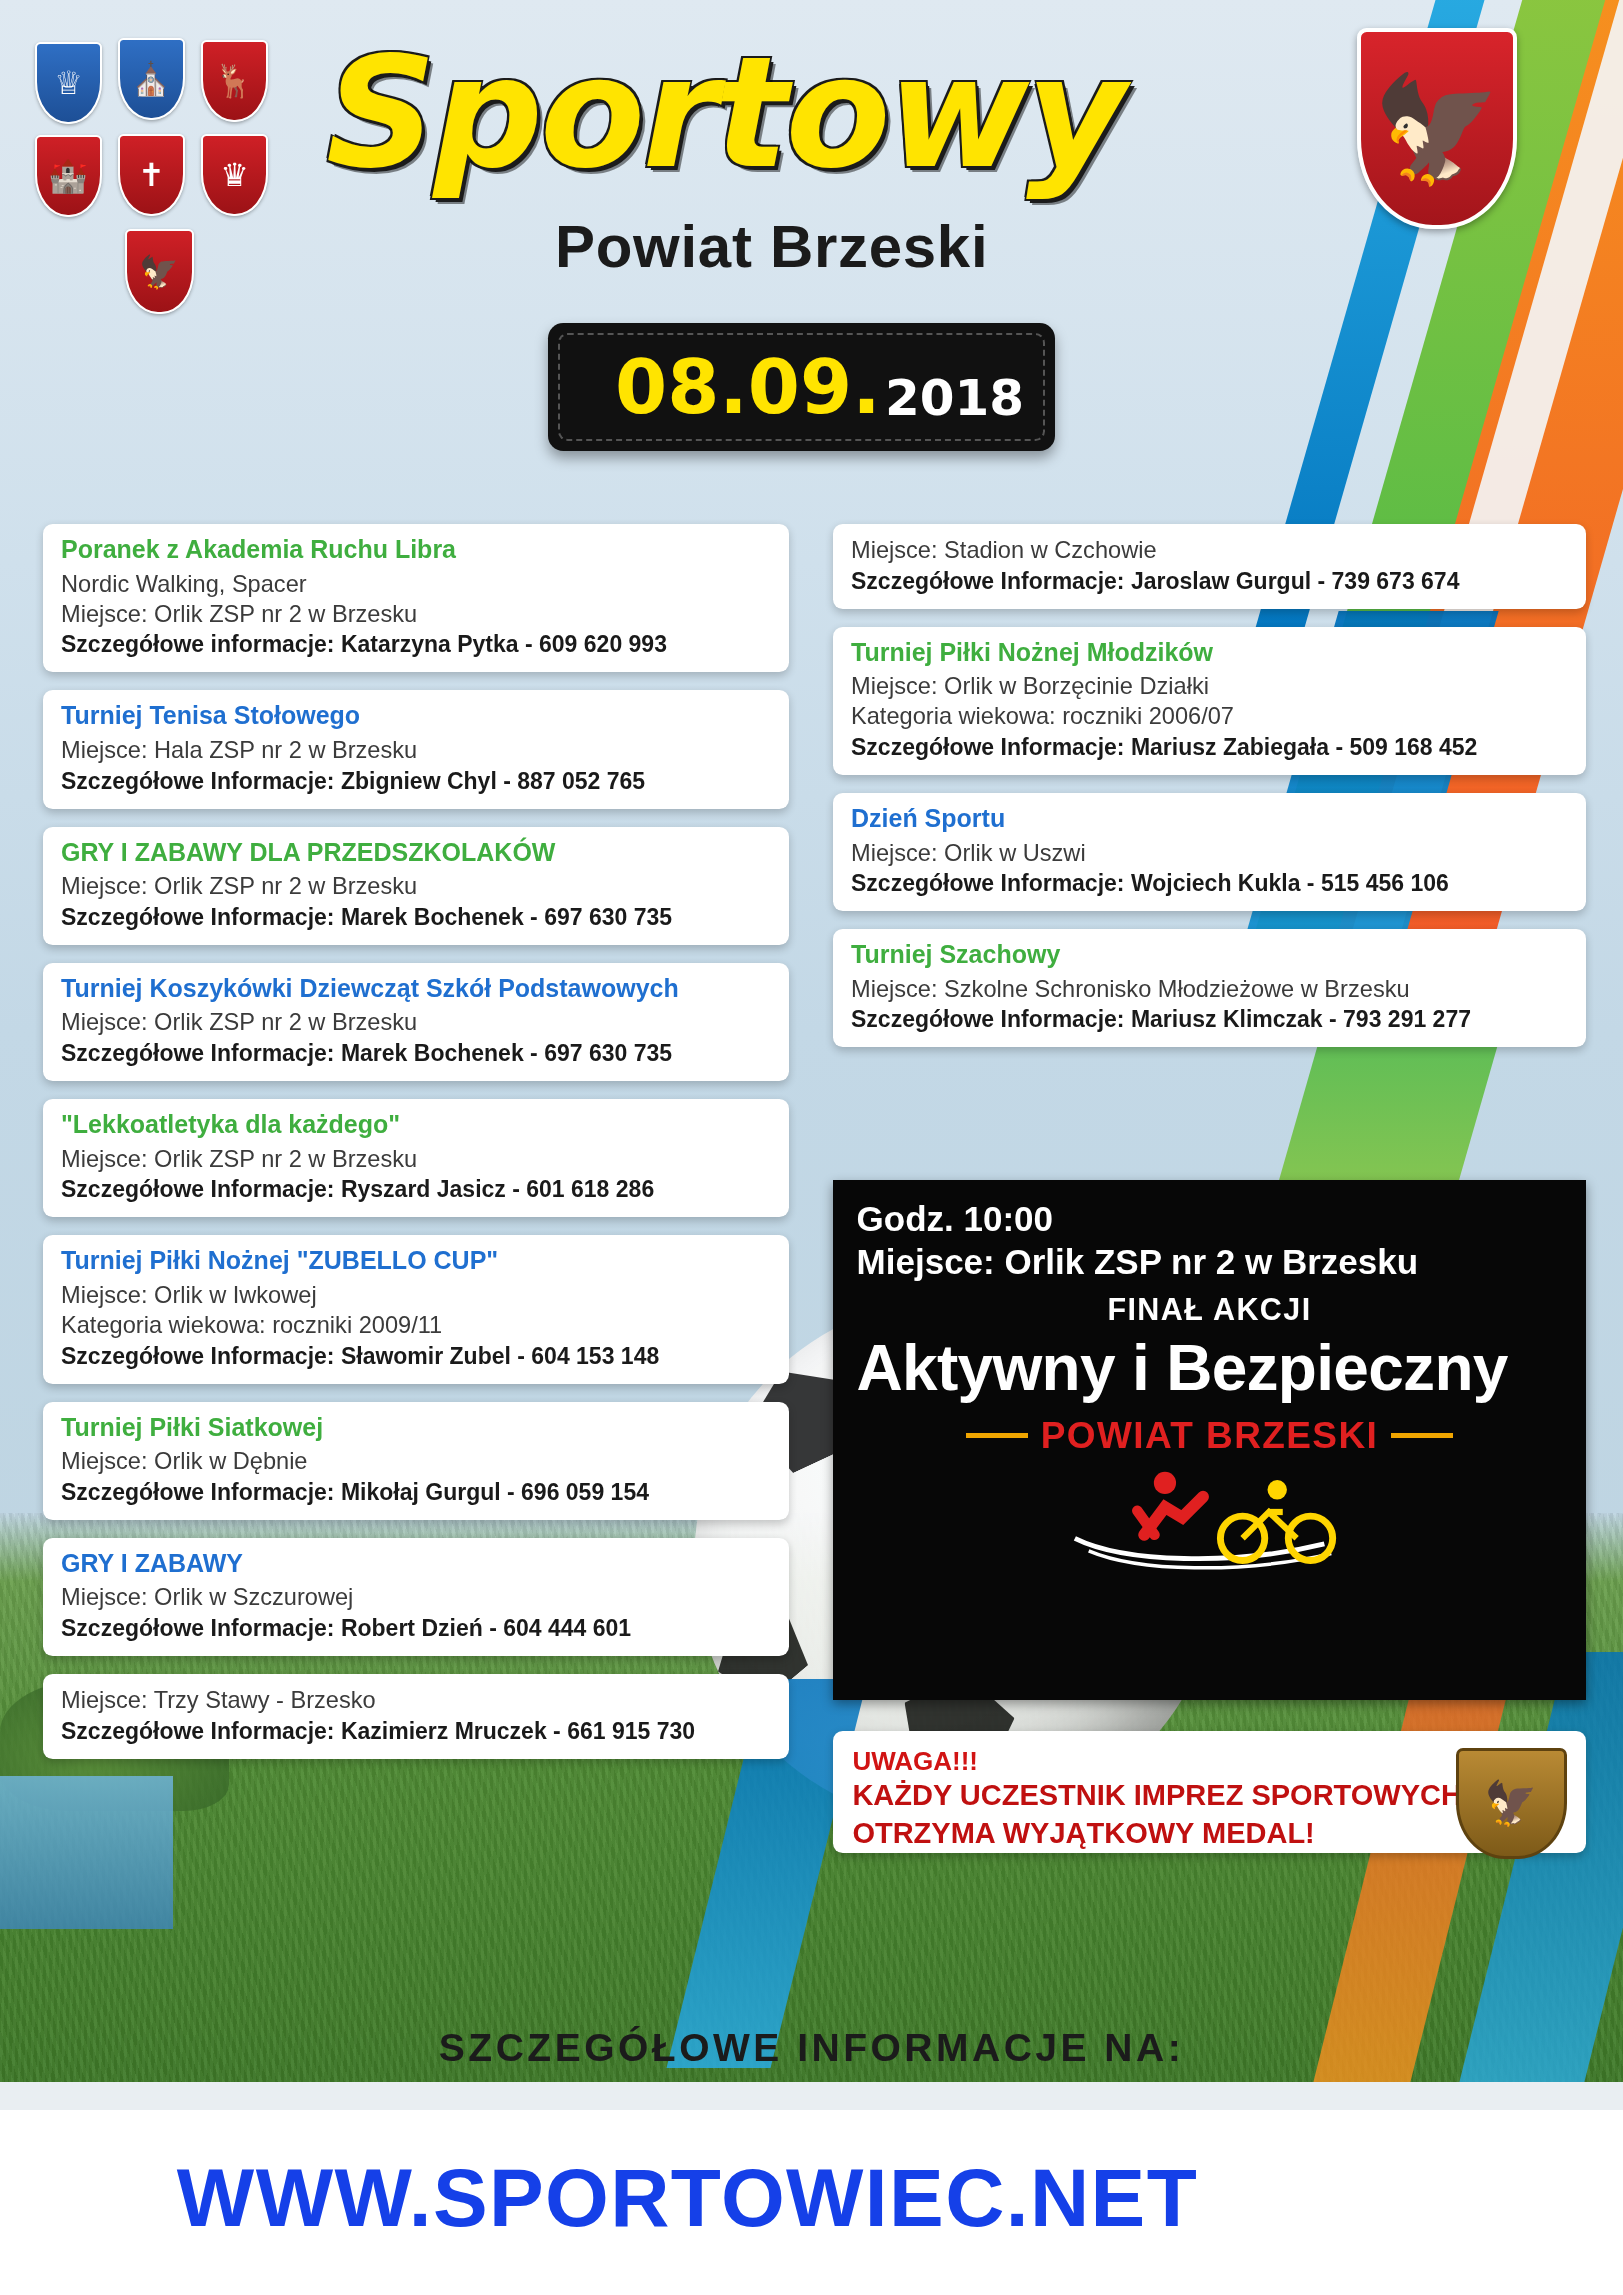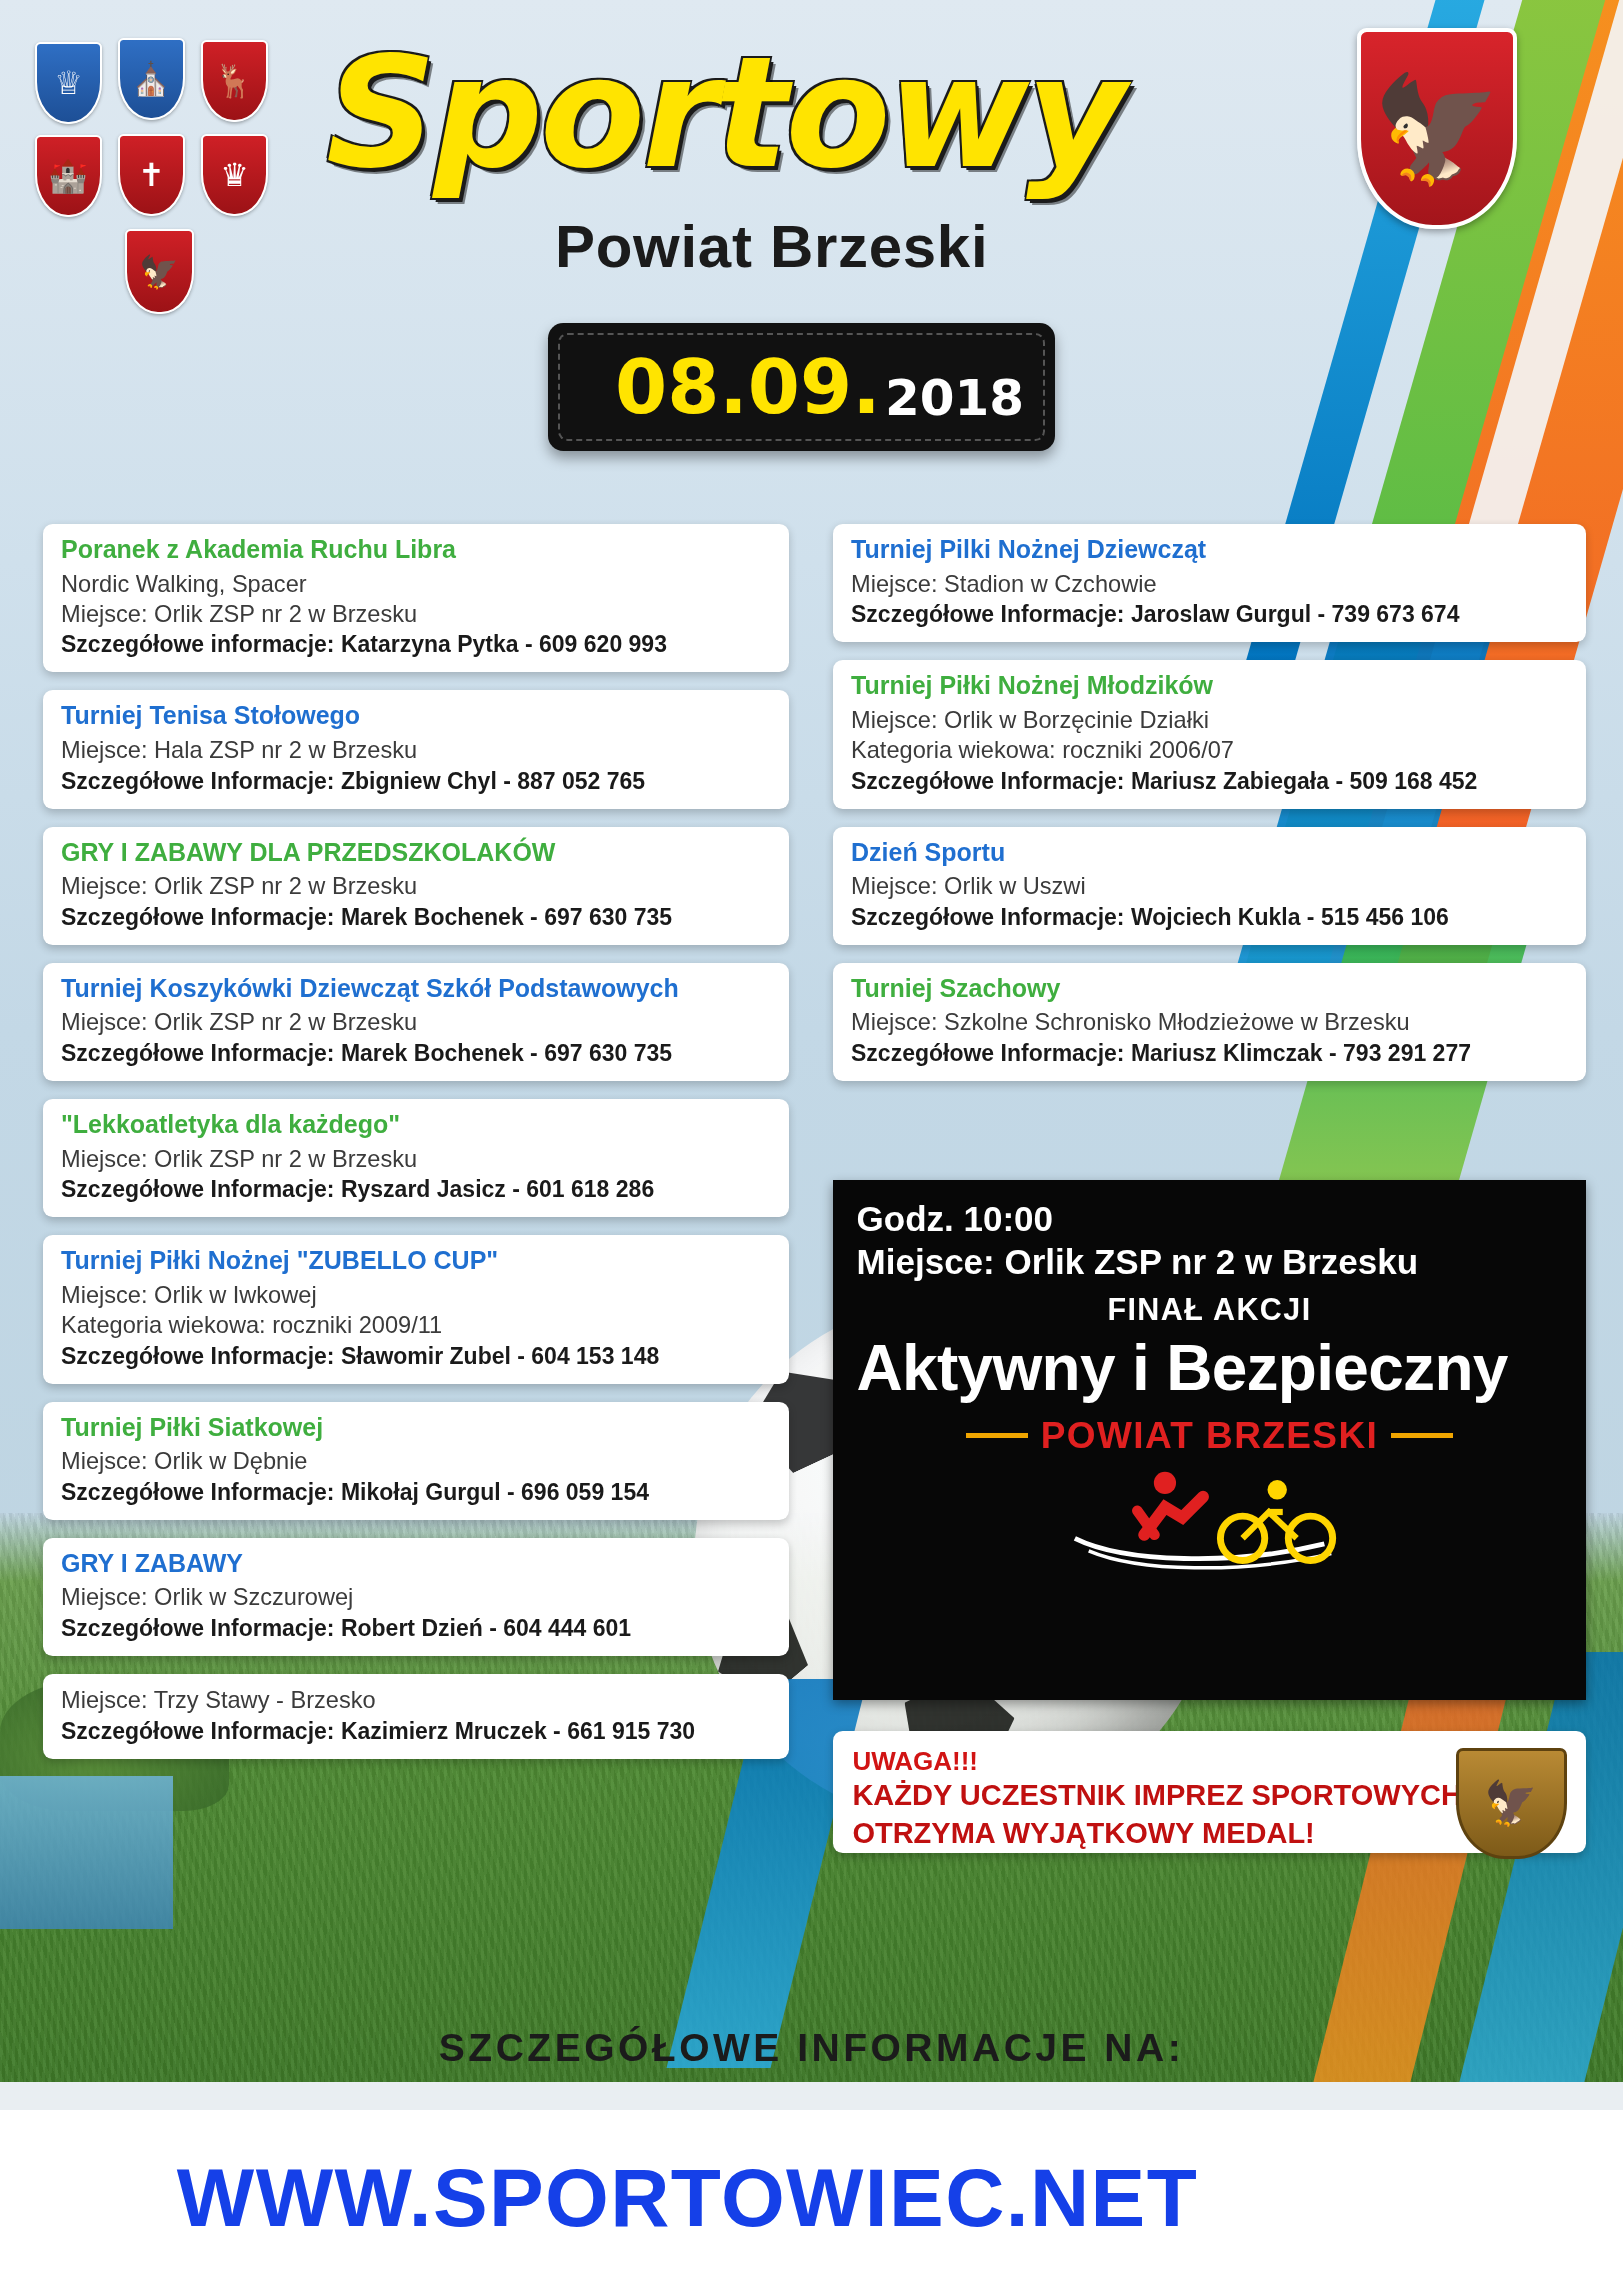--- a/index.html
+++ b/index.html
@@ -402,21 +402,20 @@
     <div class="card">
       <div class="ev-line">Miejsce: Trzy Stawy - Brzesko</div>
       <div class="ev-contact">Szczegółowe Informacje: Kazimierz Mruczek - 661 915 730</div>
     </div>
 
   </div>
 
   <div class="col-right">
 
     <div class="card">
-      <div class="ev-title c-blue">Turniej Pilki Nożnej Dziewcząt</div>
       <div class="ev-line">Miejsce: Stadion w Czchowie</div>
       <div class="ev-contact">Szczegółowe Informacje:  Jaroslaw Gurgul - 739 673 674</div>
     </div>
 
     <div class="card">
       <div class="ev-title c-green">Turniej Piłki Nożnej Młodzików</div>
       <div class="ev-line">Miejsce: Orlik w Borzęcinie Działki</div>
       <div class="ev-line">Kategoria wiekowa: roczniki 2006/07</div>
       <div class="ev-contact">Szczegółowe Informacje: Mariusz Zabiegała - 509 168 452</div>
     </div>

